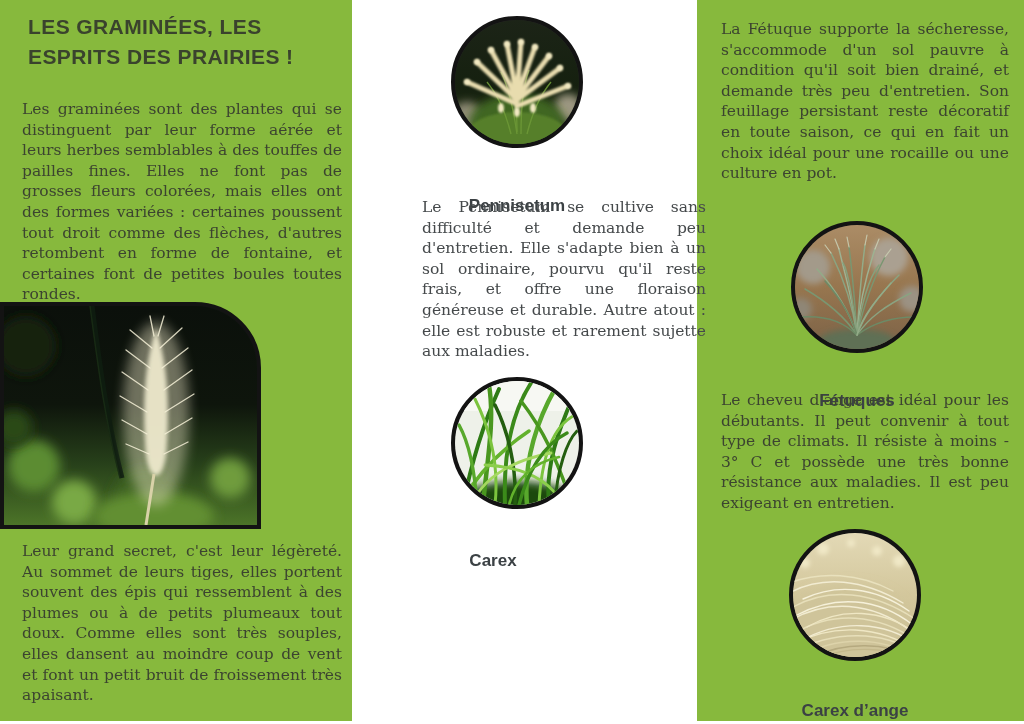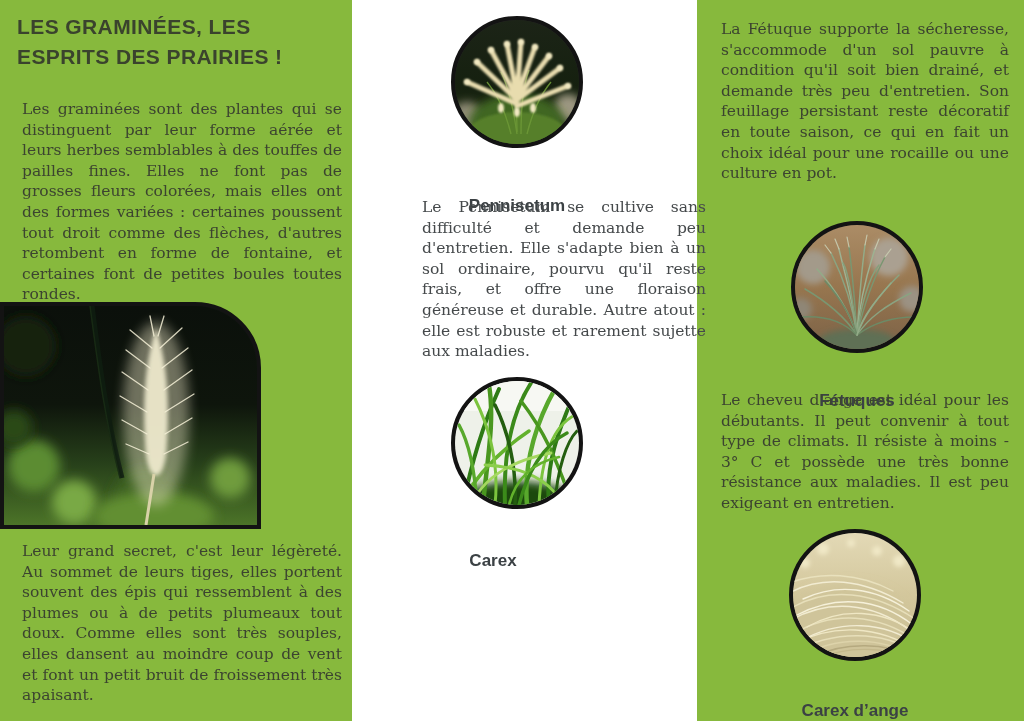--- a/index.html
+++ b/index.html
@@ -11,21 +11,21 @@
     --frame-black:#131313;
   }
   *{margin:0;padding:0;box-sizing:border-box;}
   html,body{background:#ffffff;}
   .page{position:relative;width:1024px;height:724px;background:#ffffff;overflow:hidden;
         font-family:"DejaVu Serif", serif;}
   .panel{position:absolute;top:0;height:721px;background:var(--panel-green);}
   .panel.left{left:0;width:352px;}
   .panel.right{left:697px;width:327px;}
   .abs{position:absolute;}
-  .title{left:17px;top:12px;width:305px;
+  .title{left:28px;top:12px;width:305px;
          font-family:"Liberation Sans", sans-serif;font-weight:bold;
          font-size:21px;line-height:30px;letter-spacing:.4px;
          color:var(--title-ink);white-space:pre-line;}
   .para{font-size:15.5px;line-height:20.6px;text-align:justify;color:var(--body-ink-green);}
   .para.on-white{color:var(--body-ink-white);margin-left:45px;}
   .pre{white-space:pre-line;}
   .photo-rect{left:0;top:302px;width:261px;height:227px;border:4px solid var(--frame-black);
               border-radius:0 66px 0 0;overflow:hidden;background:#101810;}
   .photo-rect svg{display:block;width:100%;height:100%;}
   .circle{width:132px;height:132px;border-radius:50%;border:4px solid var(--frame-black);

